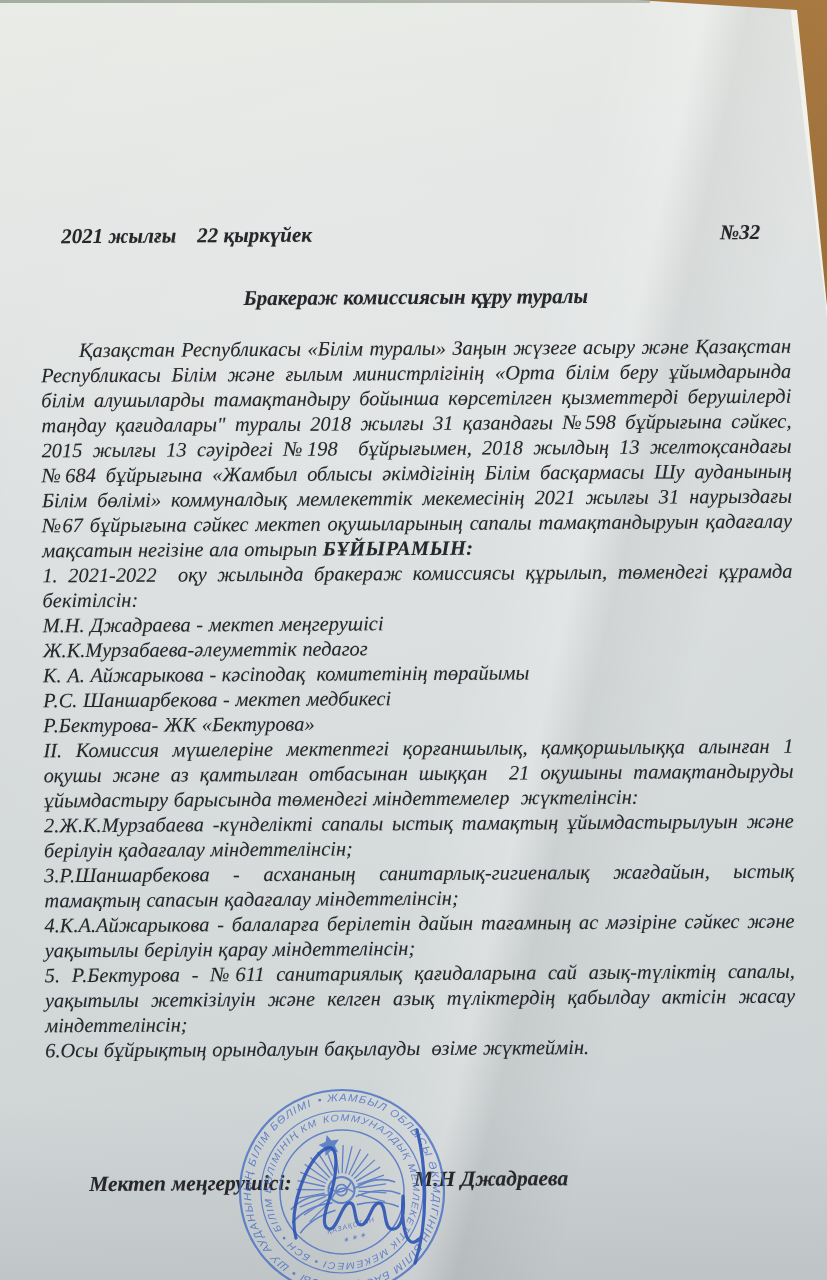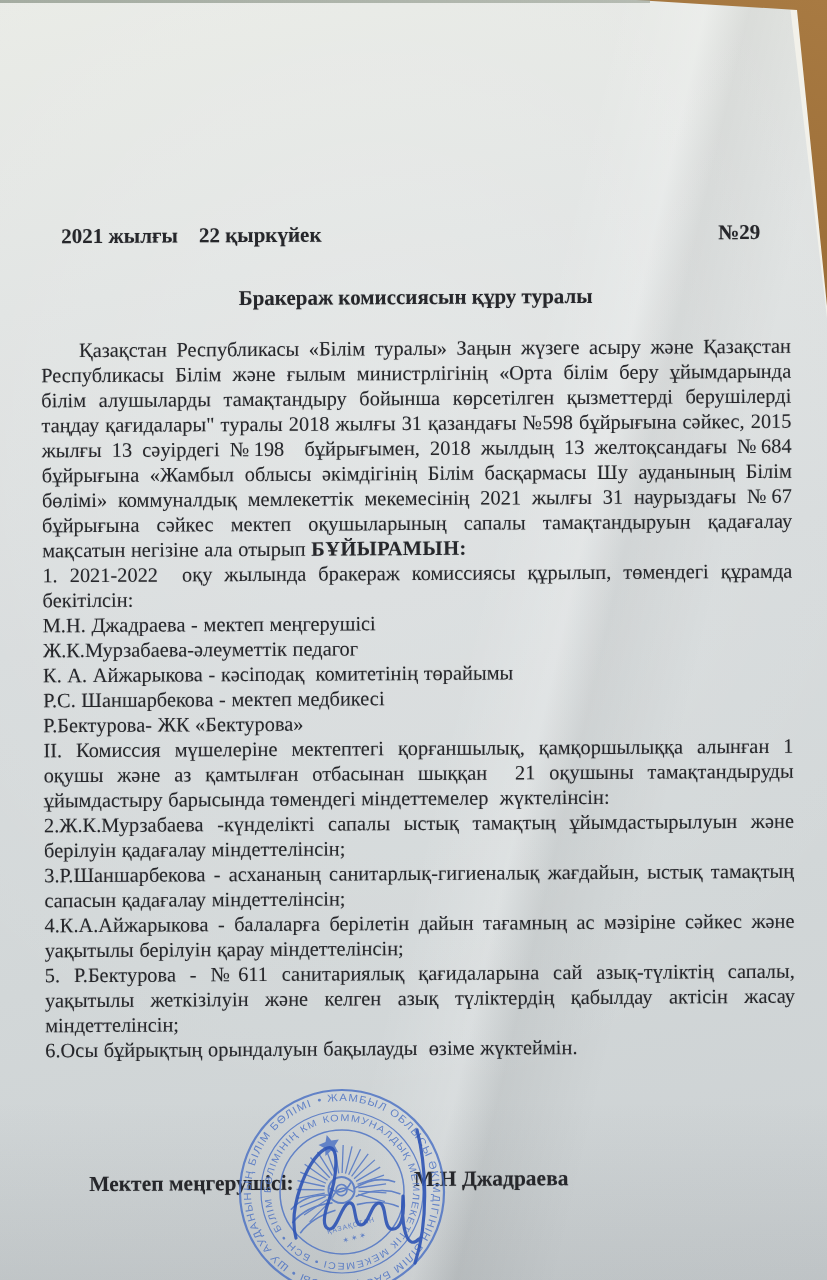--- a/index.html
+++ b/index.html
@@ -11,20 +11,21 @@
   }
   .photo {
     position: relative;
     width: 827px; height: 1280px;
     overflow: hidden;
     background:
       radial-gradient(120% 90% at 45% 32%, rgba(255,255,255,0.20), rgba(0,0,0,0) 62%),
       linear-gradient(103deg, rgba(0,0,0,0) 55%, rgba(255,255,255,0.20) 63%, rgba(0,0,0,0.05) 67%, rgba(0,0,0,0) 76%),
       linear-gradient(to top, rgba(70,75,80,0.10), rgba(0,0,0,0) 14%),
       linear-gradient(170deg, #e9ebe6 0%, #e0e3e2 22%, #d7dbdc 46%, #d2d7d8 70%, #ccd1d3 100%);
+    font-style: italic;
   }
   .topline {
     position: absolute; top: 0; left: 0; width: 650px; height: 3px;
     background: linear-gradient(to right, #7f8a7c, #9aa296);
     opacity: .65;
   }
   .rim {
     position: absolute; inset: 0;
     background: #f2f1ea;
     clip-path: polygon(628px 0px, 827px 0px, 827px 318px, 790px 6px);
@@ -86,21 +87,21 @@
 <div class="photo">
 
   <div class="rim"></div>
   <div class="desk"></div>
   <div class="topline"></div>
 
   <div class="content">
 
     <div class="daterow">
       <span class="date">2021 жылғы    22 қыркүйек</span>
-      <span class="docnum">№29</span>
+      <span class="docnum">№32</span>
     </div>
 
     <h1 class="title">Бракераж комиссиясын құру туралы</h1>
 
     <div class="bodytext">
       <p class="intro"><span>Қазақстан Республикасы «Білім туралы» Заңын жүзеге асыру және Қазақстан Республикасы Білім және ғылым министрлігінің «Орта білім беру ұйымдарында білім алушыларды тамақтандыру бойынша көрсетілген қызметтерді берушілерді таңдау қағидалары" туралы 2018 жылғы 31 қазандағы №598 бұйрығына сәйкес, 2015 жылғы 13 сәуірдегі №198  бұйрығымен, 2018 жылдың 13 желтоқсандағы №684 бұйрығына «Жамбыл облысы әкімдігінің Білім басқармасы Шу ауданының Білім бөлімі» коммуналдық мемлекеттік мекемесінің 2021 жылғы 31 наурыздағы №67 бұйрығына сәйкес мектеп оқушыларының сапалы тамақтандыруын қадағалау мақсатын негізіне ала отырып </span><span class="decree">БҰЙЫРАМЫН:</span></p>
       <p>1. 2021-2022  оқу жылында бракераж комиссиясы құрылып, төмендегі құрамда бекітілсін:</p>
       <p>М.Н. Джадраева - мектеп меңгерушісі</p>
       <p>Ж.К.Мурзабаева-әлеуметтік педагог</p>
       <p>К. А. Айжарыкова - кәсіподақ  комитетінің төрайымы</p>

